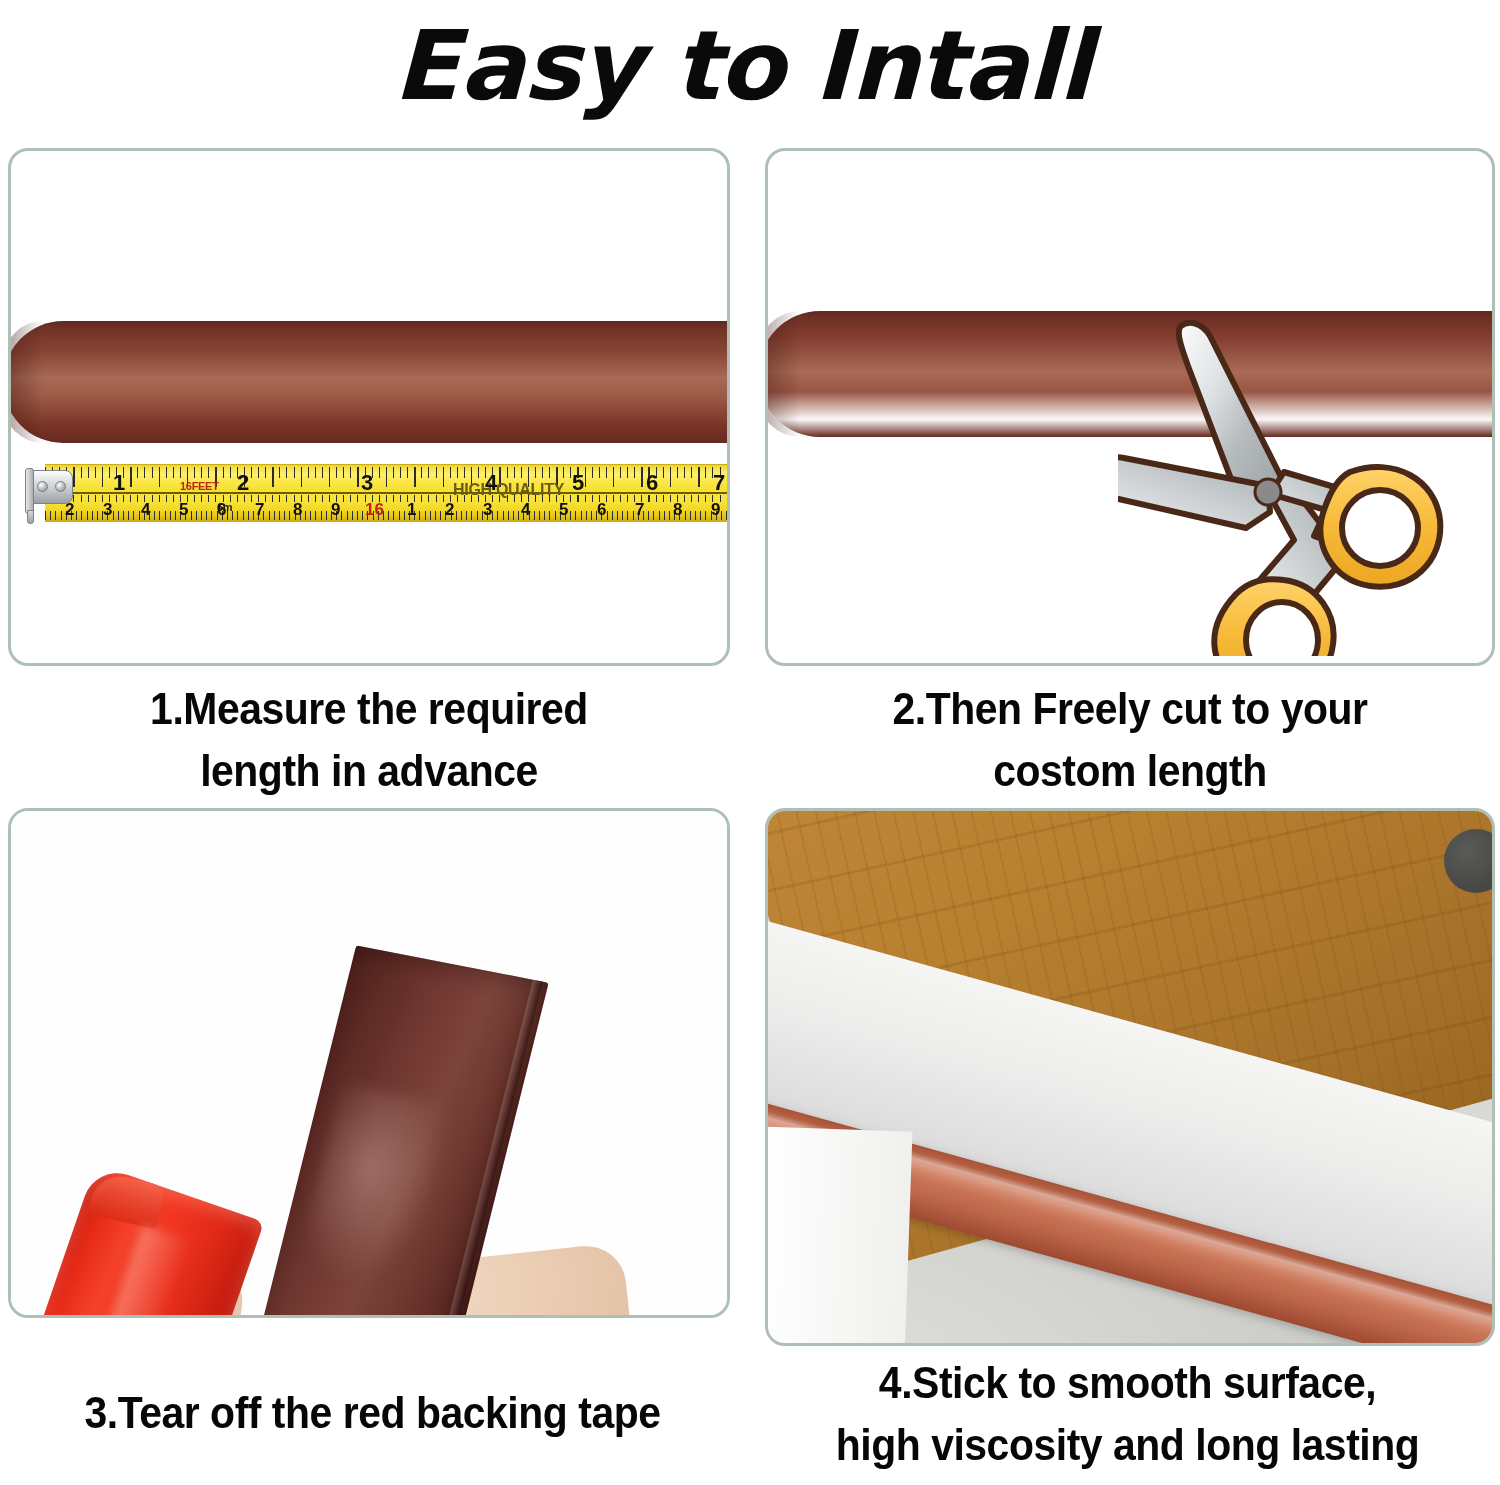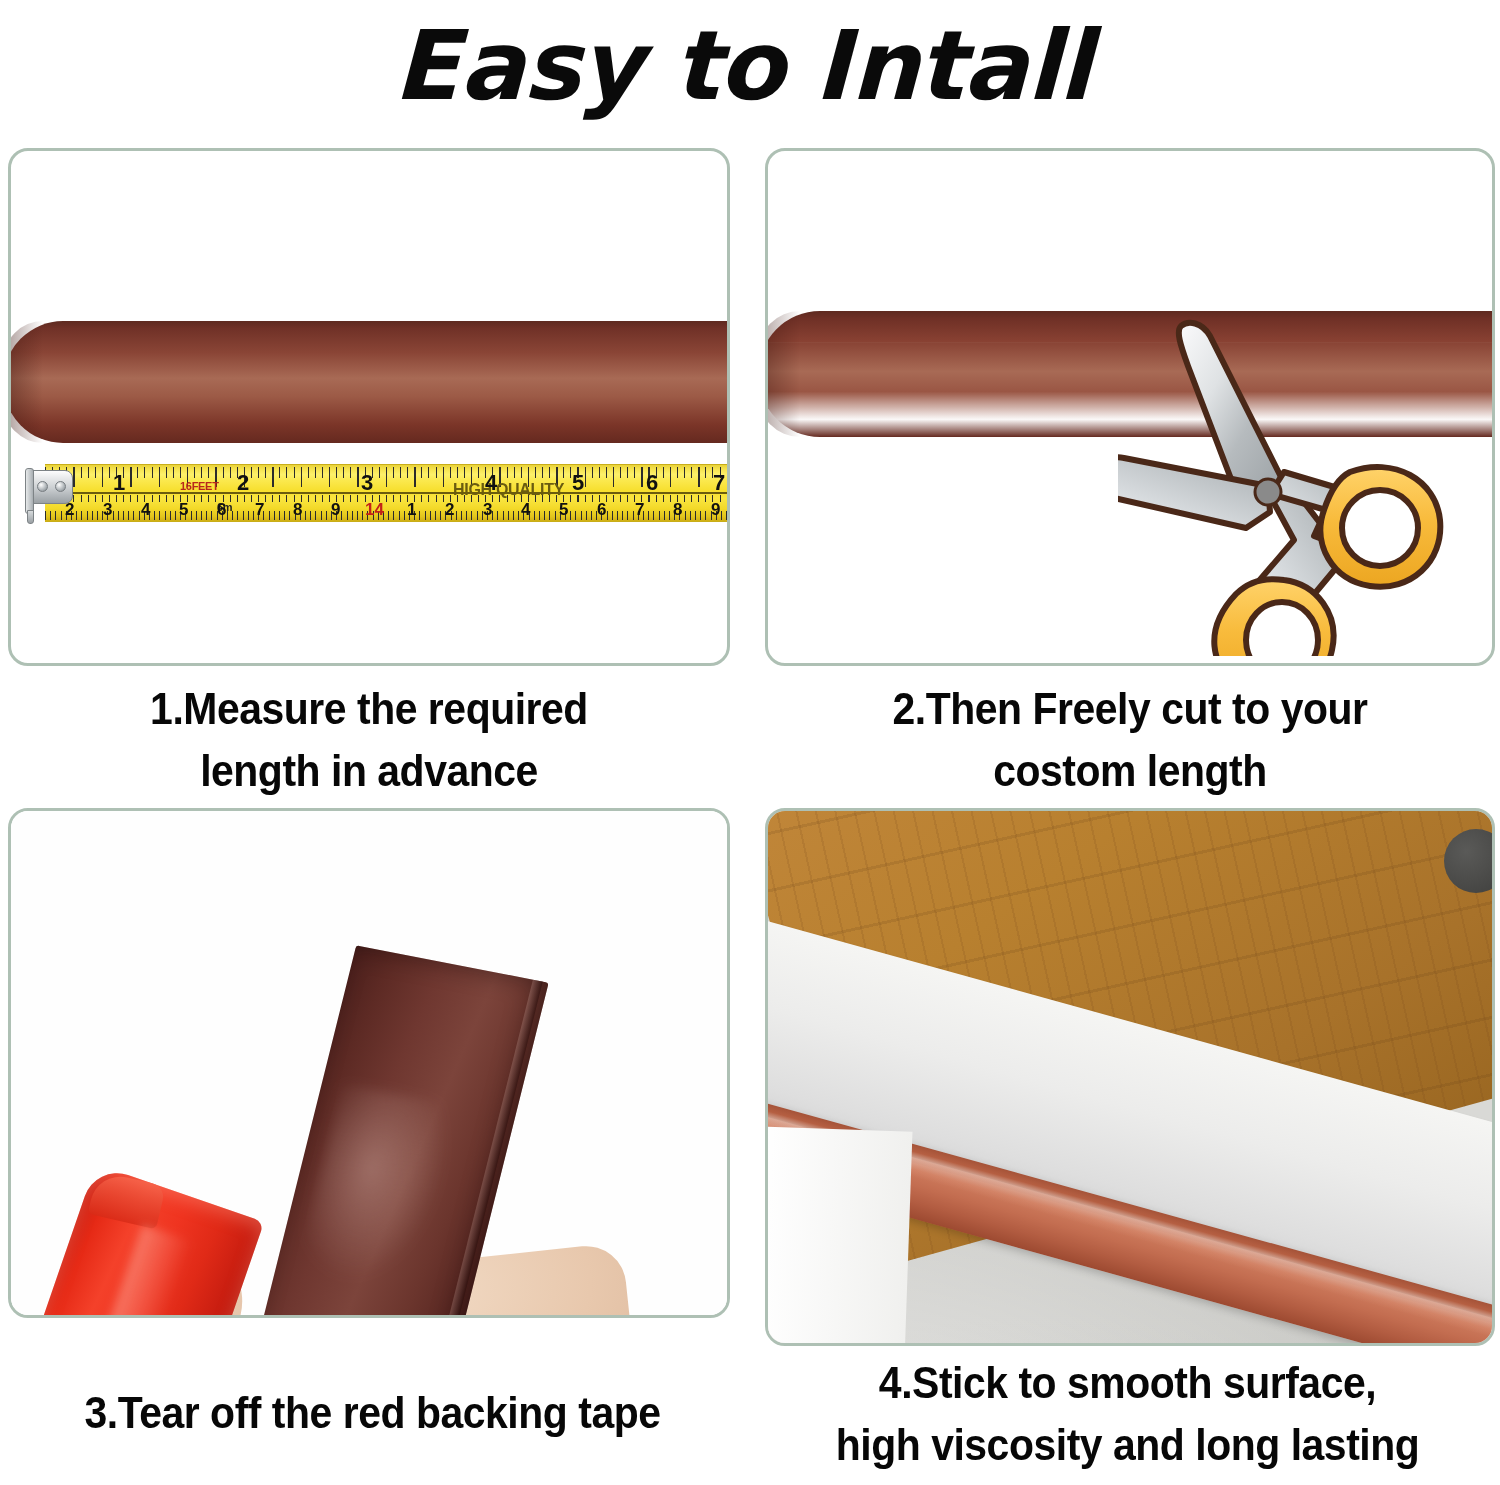--- a/index.html
+++ b/index.html
@@ -414,21 +414,21 @@
       <span class="tape-num num-in" style="left:668px">7</span>
 
       <span class="tape-num num-cm" style="left:20px">2</span>
       <span class="tape-num num-cm" style="left:58px">3</span>
       <span class="tape-num num-cm" style="left:96px">4</span>
       <span class="tape-num num-cm" style="left:134px">5</span>
       <span class="tape-num num-cm" style="left:172px">6</span>
       <span class="tape-num num-cm" style="left:210px">7</span>
       <span class="tape-num num-cm" style="left:248px">8</span>
       <span class="tape-num num-cm" style="left:286px">9</span>
-      <span class="tape-num num-cm red" style="left:320px">14</span>
+      <span class="tape-num num-cm red" style="left:320px">16</span>
       <span class="tape-num num-cm" style="left:362px">1</span>
       <span class="tape-num num-cm" style="left:400px">2</span>
       <span class="tape-num num-cm" style="left:438px">3</span>
       <span class="tape-num num-cm" style="left:476px">4</span>
       <span class="tape-num num-cm" style="left:514px">5</span>
       <span class="tape-num num-cm" style="left:552px">6</span>
       <span class="tape-num num-cm" style="left:590px">7</span>
       <span class="tape-num num-cm" style="left:628px">8</span>
       <span class="tape-num num-cm" style="left:666px">9</span>
     </div>

